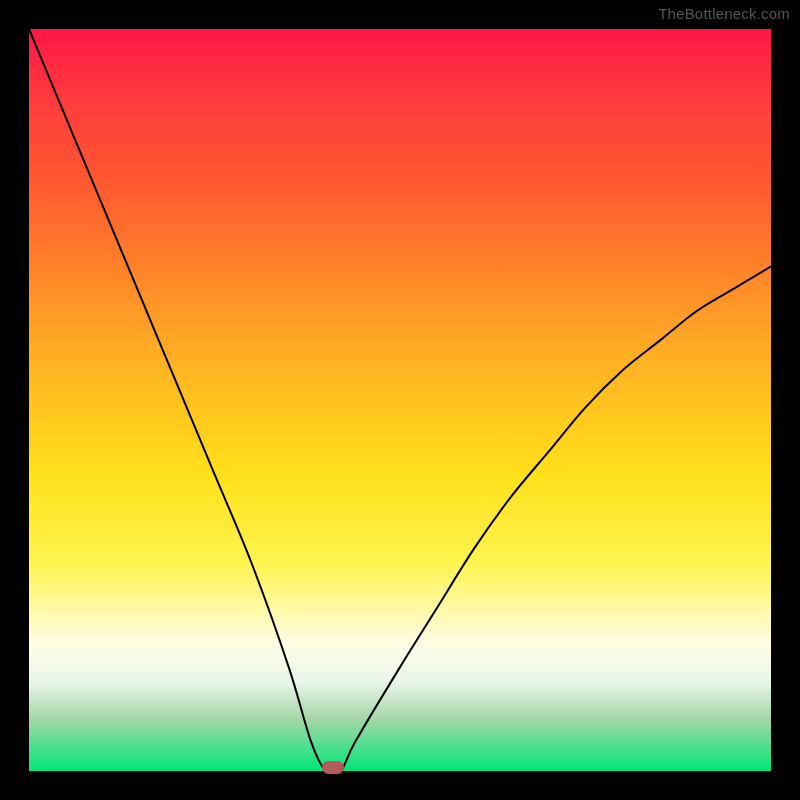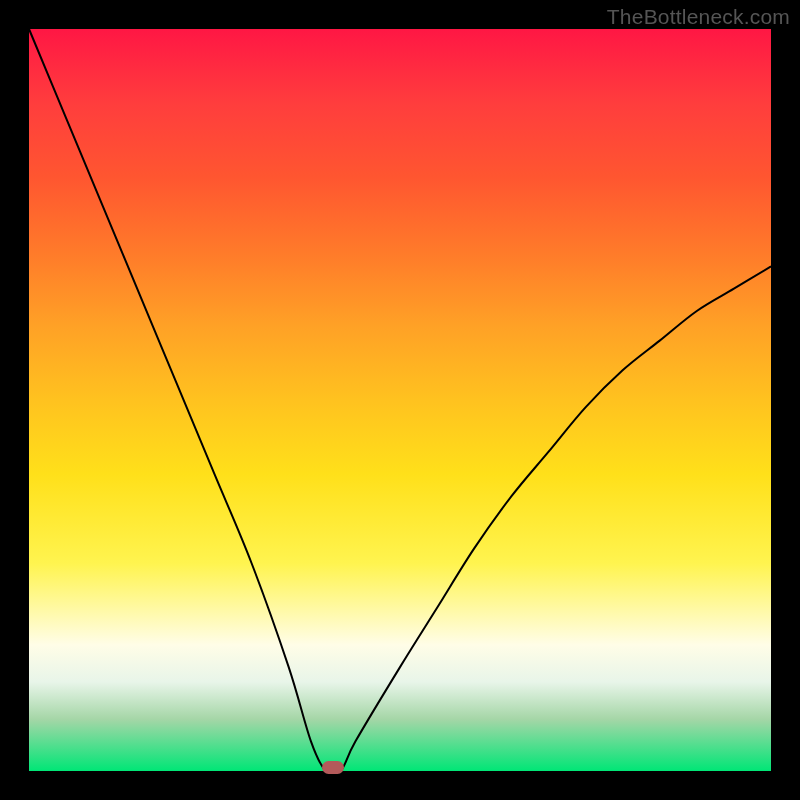--- a/index.html
+++ b/index.html
@@ -38,21 +38,21 @@
       #e8f5e9 88%,
       #a5d6a7 93%,
       #00e676 100%
     );
   }
   .watermark {
     position: absolute;
     top: 5px;
     right: 10px;
     color: #555;
-    font-size: 21px;
+    font-size: 15px;
     font-weight: 500;
     letter-spacing: 0.2px;
     user-select: none;
   }
   svg.curve {
     position: absolute;
     left: 0;
     top: 0;
     width: 742px;
     height: 742px;

